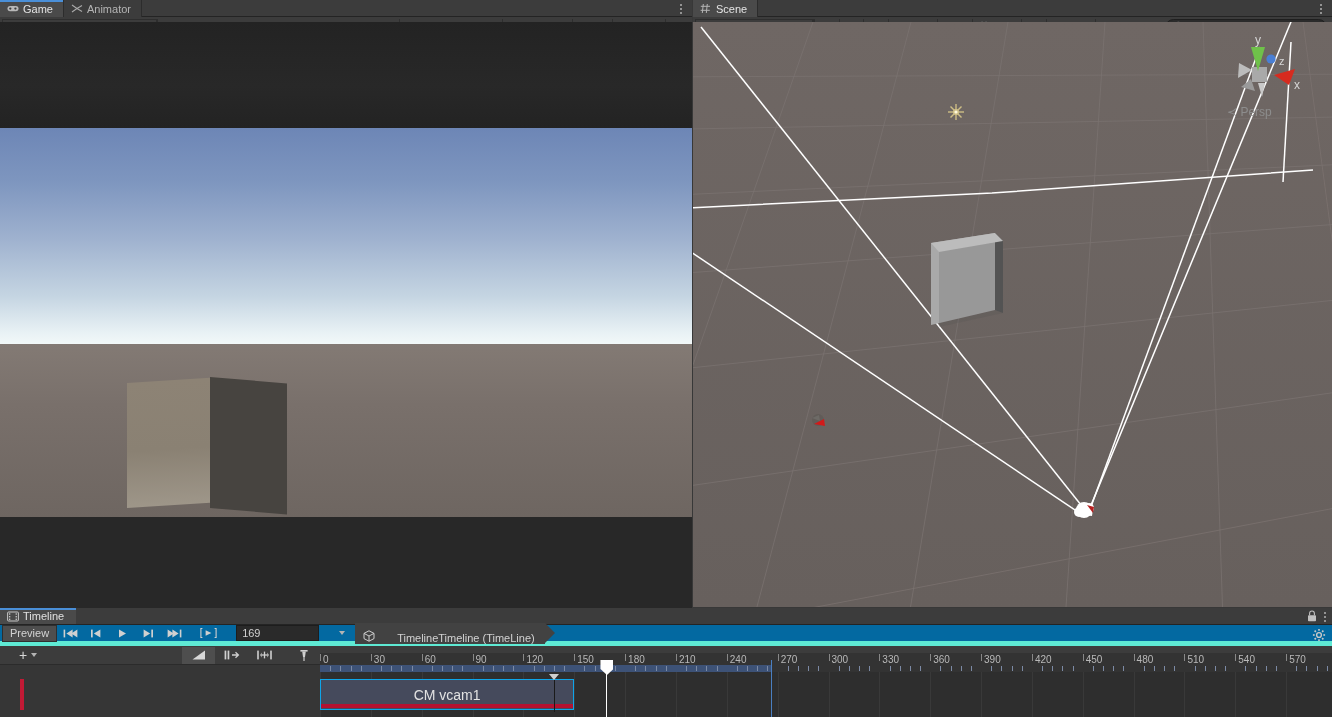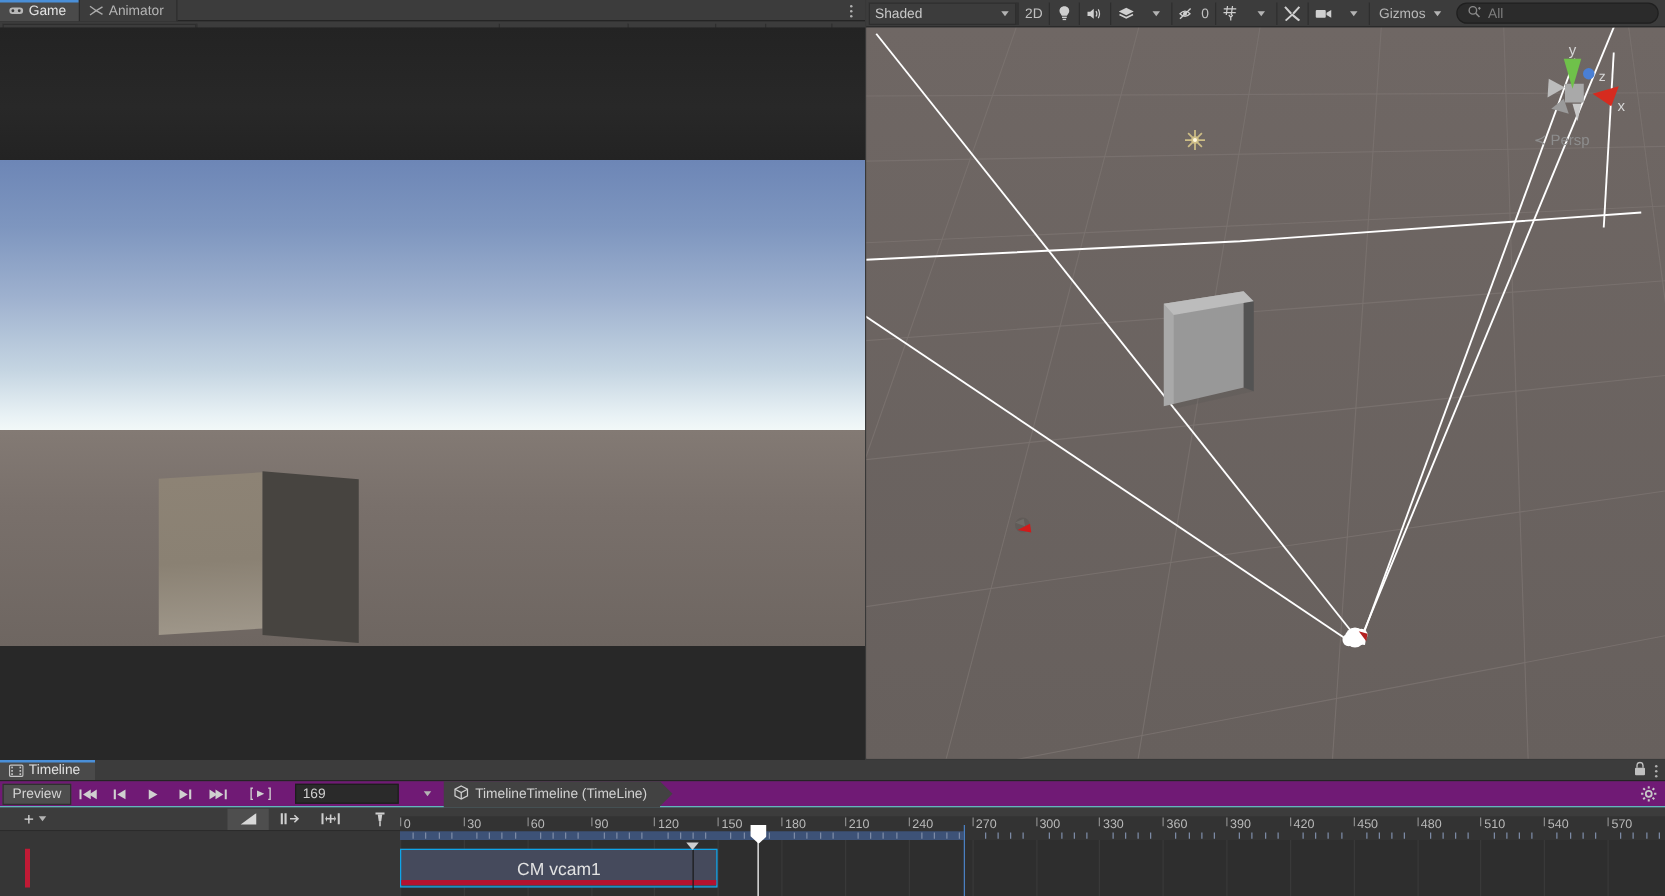--- a/index.html
+++ b/index.html
@@ -88,27 +88,27 @@
   .scene-view { position:absolute; left:0; top:22px; width:639px; height:585px; overflow:hidden; background:#6b6360; }
   .scene-view svg { position:absolute; left:0; top:0; }
 
   
   .timeline-panel { position:absolute; left:0; top:608px; width:1332px; height:109px; background:#383838; }
   .tl-tabbar { height:17px; background:#3c3c3c; position:relative; display:flex; border-bottom:1px solid #242424;}
   .tl-tab { display:flex; align-items:center; gap:4px; padding:0 12px 0 7px; background:#4a4a4a; color:#e0e0e0;
             font-size:11px; box-shadow: inset 0 2px 0 #4a8fd8; justify-content: flex-end; }
   .tl-right-icons { position:absolute; right:2px; top:0; height:17px; display:flex; align-items:center; gap:7px; padding-right:4px;}
 
-  .tl-toolbar { height:21px; background:#701a75; display:flex; align-items:center; border-bottom:1px solid #5eead4; position:relative;}
+  .tl-toolbar { height:21px; background:#0369a1; display:flex; align-items:center; border-bottom:5px solid #5eead4; position:relative;}
   .preview-btn { height:17px; padding:0 7px; display:flex; align-items:center; background:#4e4e4e; color:#d4d4d4; font-size:11px;
                  margin-left:2px; border:1px solid #2f2f2f;}
   .tpbtn { width:26px; height:17px; display:flex; align-items:center; justify-content:center; color:#cfcfcf; }
   .frame-field { width:83px; height:16px; background:#2a2a2a; border:1px solid #1d1d1d; display:flex; align-items:center;
                  padding:0 5px; color:#d0d0d0; font-size:11px; margin-left:15px;}
-  .tl-asset { display:flex; align-items:center; gap:5px; height:21px; padding:0 10px 0 8px; background:#424242; font-size:11px; color:#d2d2d2;
+  .tl-asset { display:flex; align-items:flex-end; gap:22px; height:21px; padding:0 10px 0 8px; background:#424242; font-size:11px; color:#d2d2d2;
               position:relative; }
   .tl-asset:after { content:''; position:absolute; right:-10px; top:0; border-top:10.5px solid transparent;
                     border-bottom:10.5px solid transparent; border-left:10px solid #424242; }
   .gear { position:absolute; right:6px; top:3px; }
 
   .tl-row2 { height:19px; background:#3c3c3c; display:flex; align-items:center; border-bottom:1px solid #2b2b2b; position:relative;}
   .addbtn { display:flex; align-items:center; gap:4px; height:17px; padding:0 7px; margin-left:12px; color:#d8d8d8; font-size:14px;}
   .r2btn { width:33px; height:17px; display:flex; align-items:center; justify-content:center; color:#c8c8c8; }
   .r2btn.on { background:#4e4e4e; }
 
@@ -202,20 +202,35 @@
         <div class="g-sky"></div>
         <div class="g-ground"></div>
         <div class="g-cube-l"></div>
         <div class="g-cube-r"></div>
       </div>
       <div class="game-letter-bot"></div>
     </div>
   </div>
 
   <div class="scene-panel">
+    <div class="tabbar">
+      <div class="tab active">
+        <span class="tab-ico">
+          <svg width="12" height="11" viewBox="0 0 12 11">
+              <path d="M3.3 1 L2.3 10 M7.3 1 L6.3 10 M0.8 3.3 L10 3.3 M0.6 7.3 L9.8 7.3" stroke="#b4b4b4" stroke-width="1"></path>
+            </svg>
+        </span>
+        <span>Scene</span>
+      </div>
+      <div class="kebab">
+          <i></i>
+          <i></i>
+          <i></i>
+        </div>
+    </div>
 
     <div class="scene-toolbar">
       <div class="shade-dd">
         <span>Shaded</span>
         <span class="caret"></span>
       </div>
       <div class="sgrp">
         <div class="sbtn sep">2D</div>
         <div class="sbtn sep">
           <svg width="11" height="13" viewBox="0 0 11 13">

